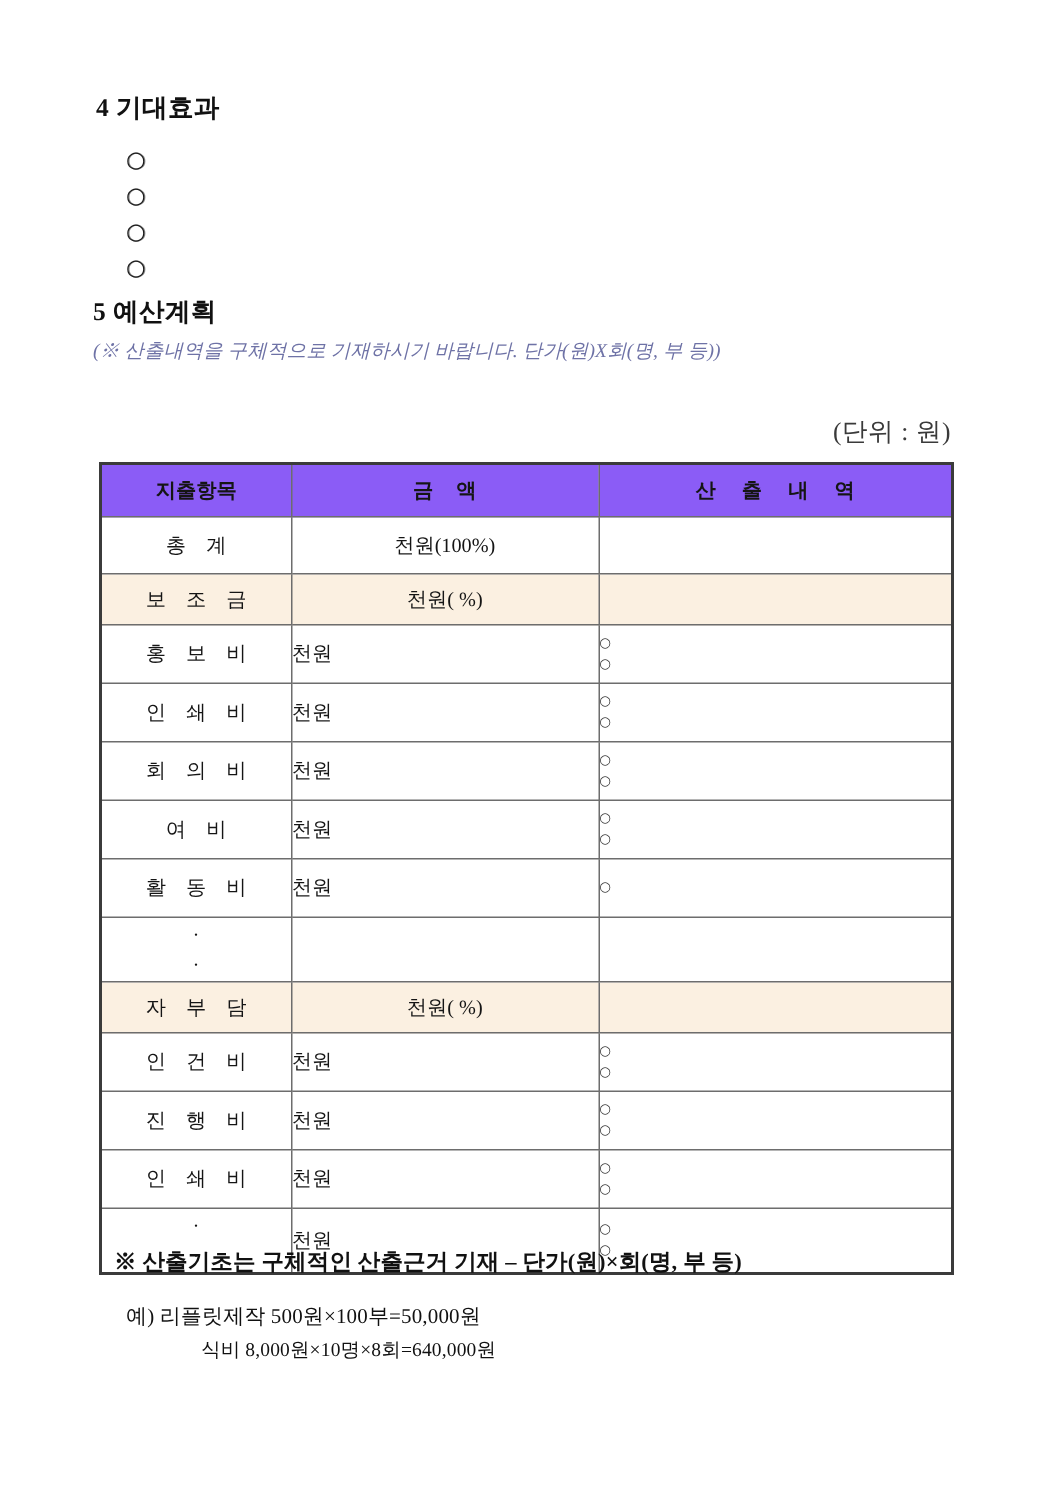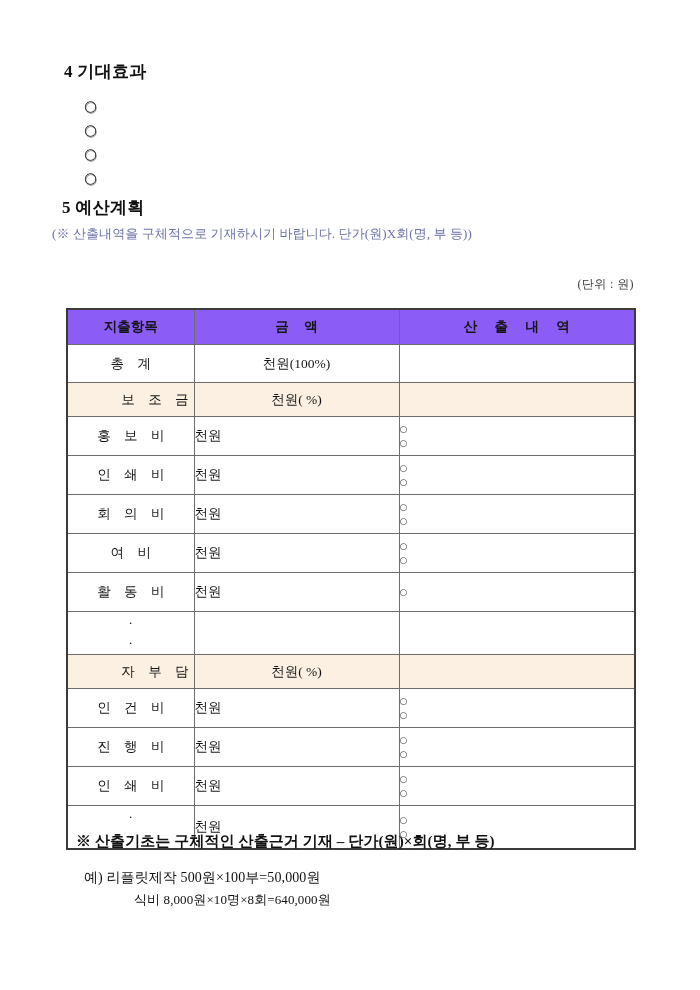--- a/index.html
+++ b/index.html
@@ -60,32 +60,33 @@
     position: absolute;
     left: 62px;
     top: 196px;
     font-size: 17px;
     font-weight: bold;
     letter-spacing: 0.3px;
     white-space: nowrap;
   }
   .section5-note {
     position: absolute;
-    left: 52px;
+    left: 62px;
     top: 225px;
     font-size: 13px;
     color: #6e72a6;
     white-space: nowrap;
     letter-spacing: 0.1px;
+    font-style: italic;
   }
   .unit-label {
     position: absolute;
     right: 66px;
     top: 276px;
-    font-size: 12px;
+    font-size: 17px;
     color: #3a3a3a;
     white-space: nowrap;
     letter-spacing: 0.4px;
   }
 
   
   .budget-table-wrap {
     position: absolute;
     left: 66px;
     top: 308px;
@@ -146,21 +147,21 @@
     padding-left: 7px;
   }
 
   tr.row-group > td {
     background: #fbf0e1;
   }
   tr.row-total > td { background: #ffffff; }
 
   
   tr.r-total    > td { height: 37px; }
-  tr.row-group  > td { height: 33px; text-align: right; }
+  tr.row-group  > td { height: 33px; }
   tr.r-sub      > td { height: 38px; }
   tr.r-dots     > td { height: 42px; }
 
   .basis-marks {
     display: flex;
     flex-direction: column;
     justify-content: center;
     gap: 5px;
     line-height: 1;
   }

